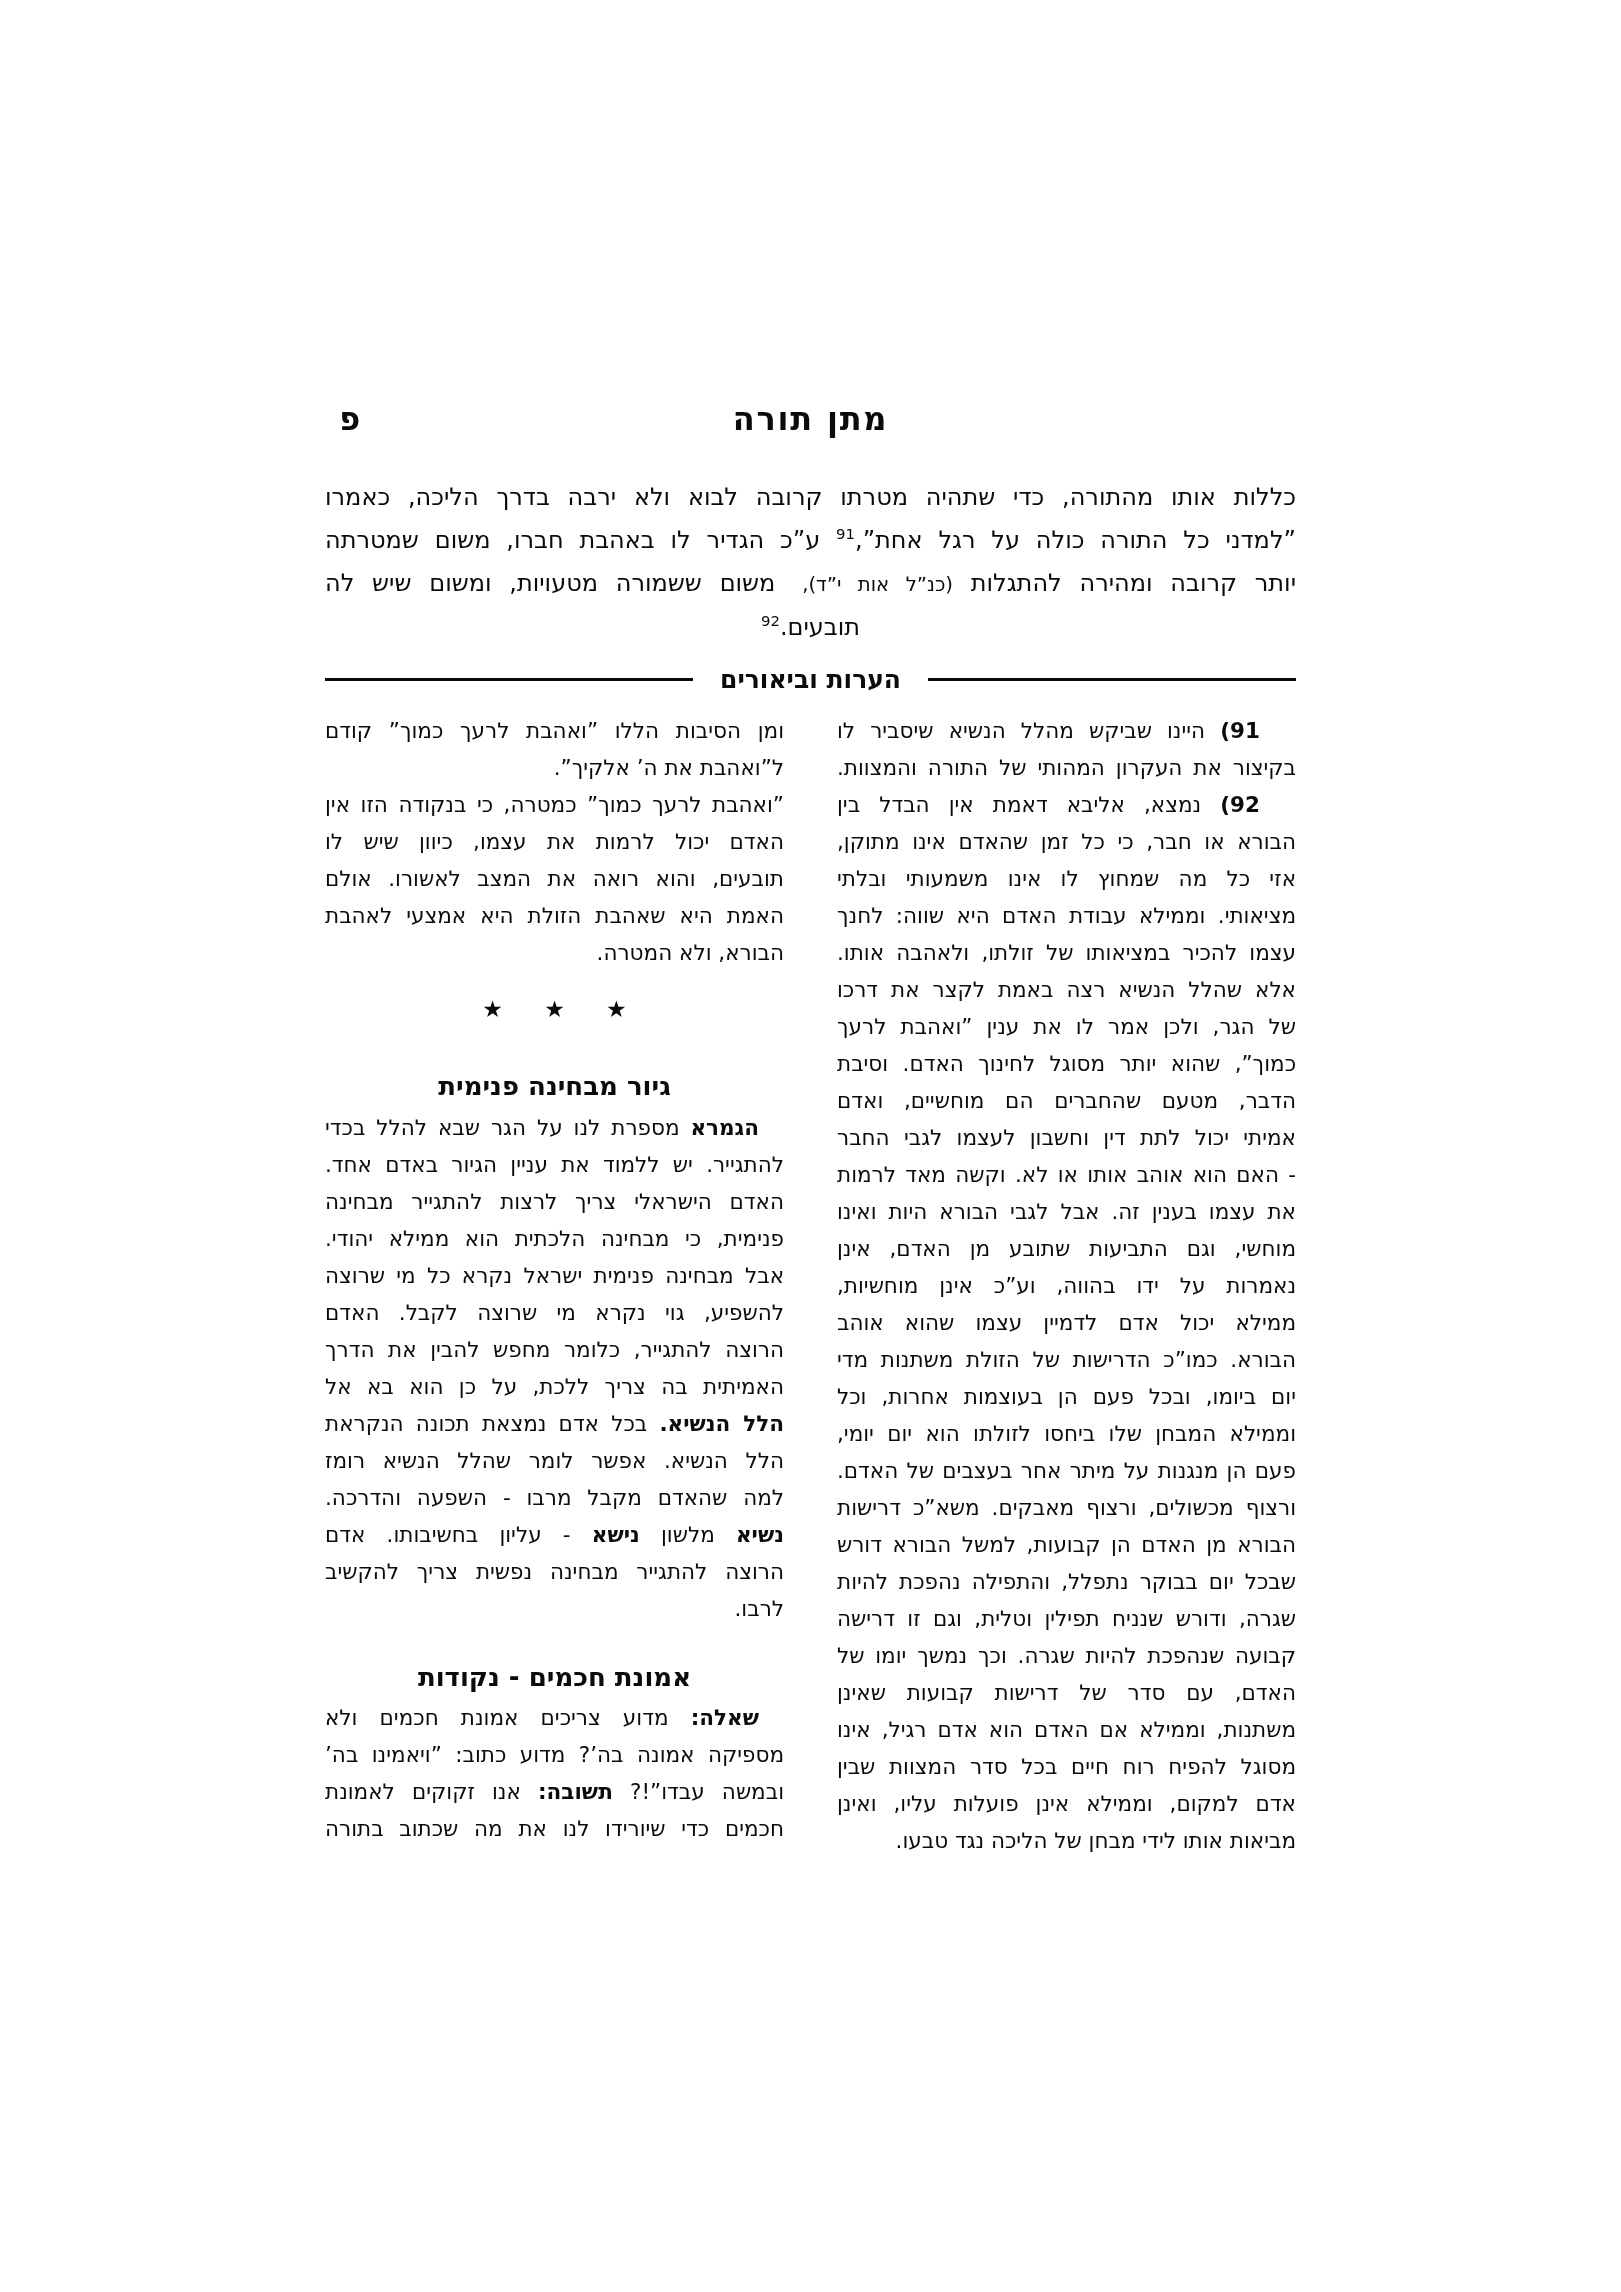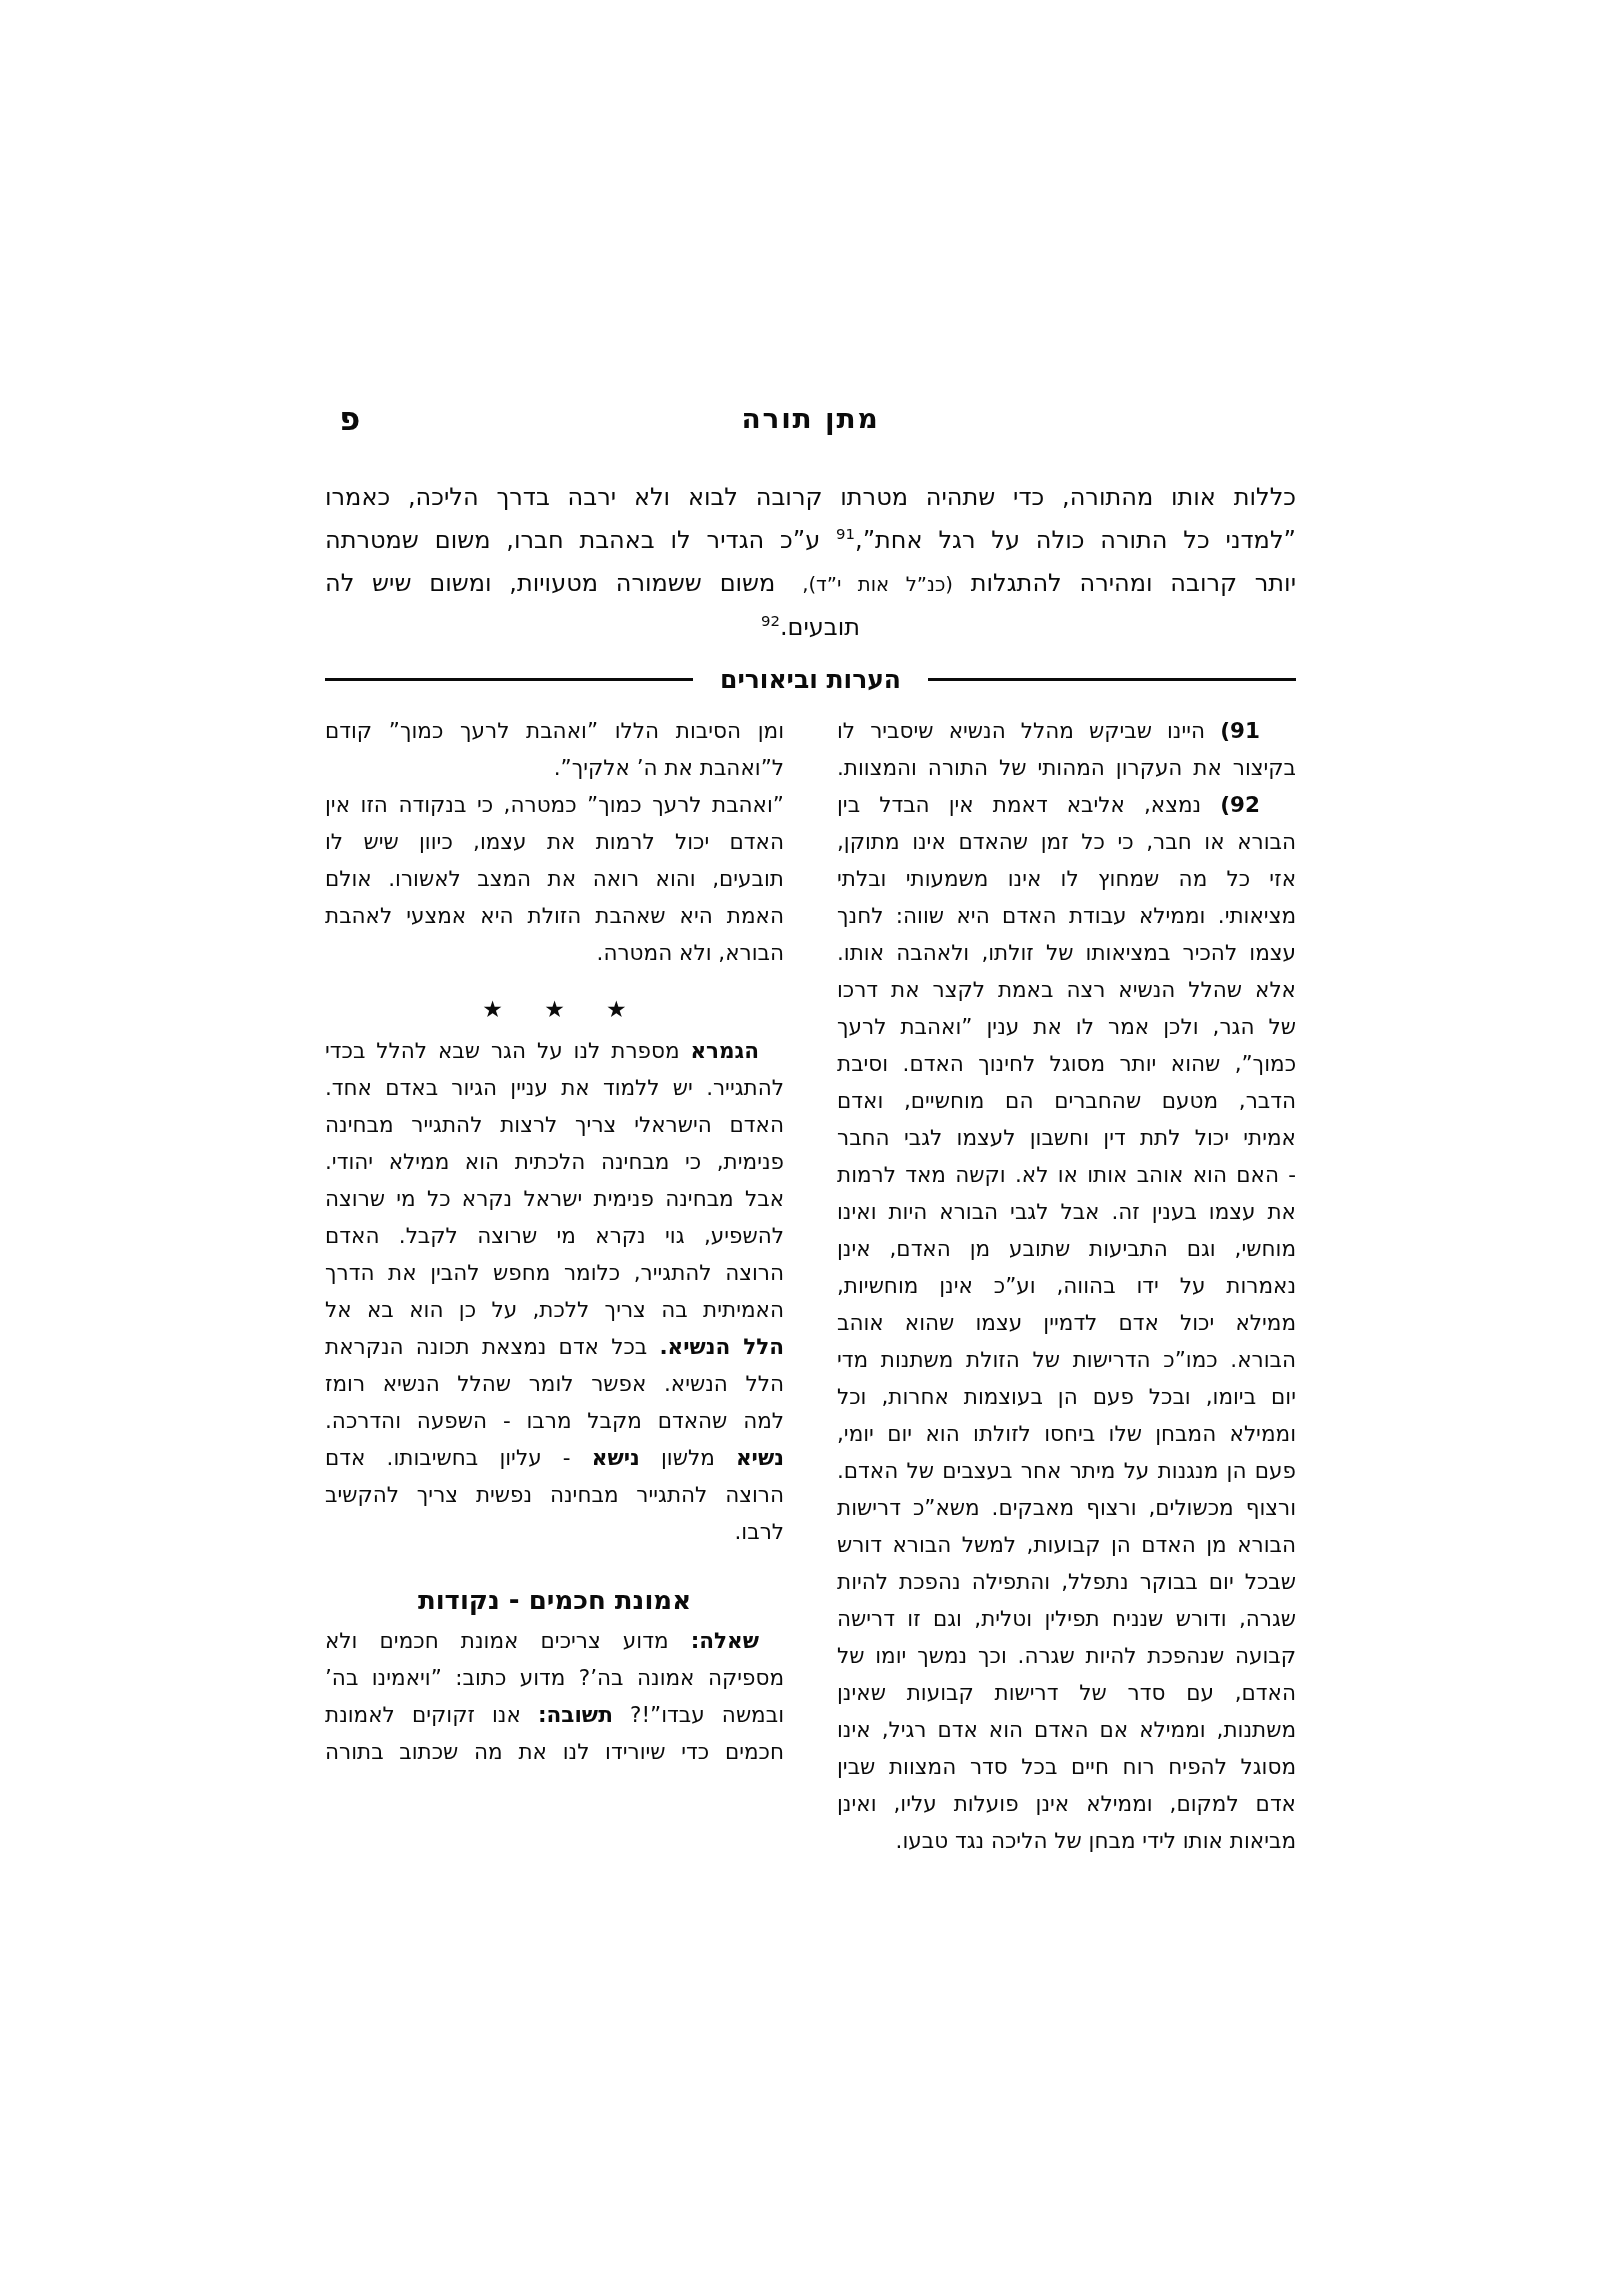--- a/index.html
+++ b/index.html
@@ -10,21 +10,21 @@
     background:#ffffff;
     color:#0b0b0b;
     font-family:"DejaVu Sans", sans-serif;
     direction:rtl;
     overflow:hidden;
   }
   .abs{position:absolute;}
   
   .hdr{top:394px;right:325px;width:971px;height:50px;}
   .title{
-    text-align:center;font-size:28px;font-weight:bold;letter-spacing:1.8px;line-height:50px;
+    text-align:center;font-size:32px;font-weight:bold;letter-spacing:1.8px;line-height:50px;
   }
   .pageletter{
     position:absolute;top:0;left:14.3px;
     font-size:32px;font-weight:bold;line-height:50px;
   }
   
   .intro{top:476px;right:325px;width:971px;font-size:24px;line-height:43px;}
   
   .divider{
     top:660px;right:325px;width:971px;height:39px;
@@ -116,20 +116,21 @@
     <div>
         <div class="ln jl"><span>ומן הסיבות הללו ”ואהבת לרעך כמוך” קודם</span></div>
         <div class="ln rl"><span>ל”ואהבת את ה’ אלקיך”.</span></div>
         <div class="ln jl"><span>”ואהבת לרעך כמוך” כמטרה, כי בנקודה הזו אין</span></div>
         <div class="ln jl"><span>האדם יכול לרמות את עצמו, כיוון שיש לו</span></div>
         <div class="ln jl"><span>תובעים, והוא רואה את המצב לאשורו. אולם</span></div>
         <div class="ln jl"><span>האמת היא שאהבת הזולת היא אמצעי לאהבת</span></div>
         <div class="ln rl"><span>הבורא, ולא המטרה.</span></div>
       </div>
     <div class="stars">★ ★ ★</div>
+    <div class="colhead h1">גיור מבחינה פנימית</div>
     <div class="after-head">
         <div class="ln jl" style="text-indent: 25px;"><span class="bb">הגמרא</span><span> מספרת לנו על הגר שבא להלל בכדי</span></div>
         <div class="ln jl"><span>להתגייר. יש ללמוד את עניין הגיור באדם אחד.</span></div>
         <div class="ln jl"><span>האדם הישראלי צריך לרצות להתגייר מבחינה</span></div>
         <div class="ln jl"><span>פנימית, כי מבחינה הלכתית הוא ממילא יהודי.</span></div>
         <div class="ln jl"><span>אבל מבחינה פנימית ישראל נקרא כל מי שרוצה</span></div>
         <div class="ln jl"><span>להשפיע, גוי נקרא מי שרוצה לקבל. האדם</span></div>
         <div class="ln jl"><span>הרוצה להתגייר, כלומר מחפש להבין את הדרך</span></div>
         <div class="ln jl"><span>האמיתית בה צריך ללכת, על כן הוא בא אל</span></div>
         <div class="ln jl"><span class="bb">הלל הנשיא.</span><span> בכל אדם נמצאת תכונה הנקראת</span></div>

